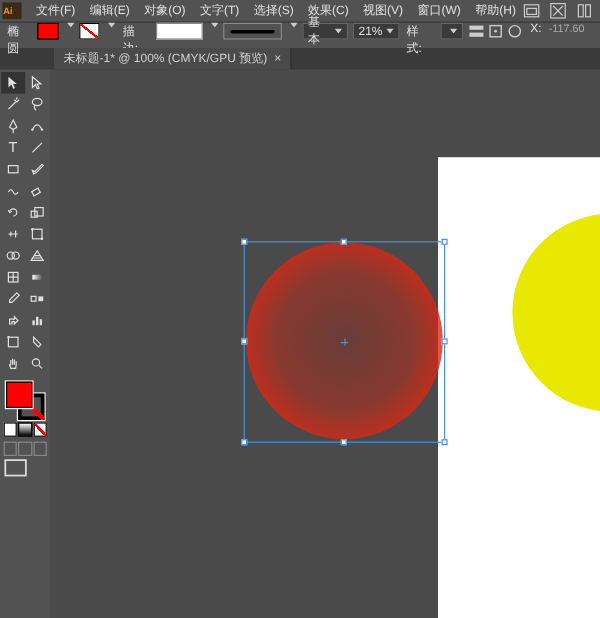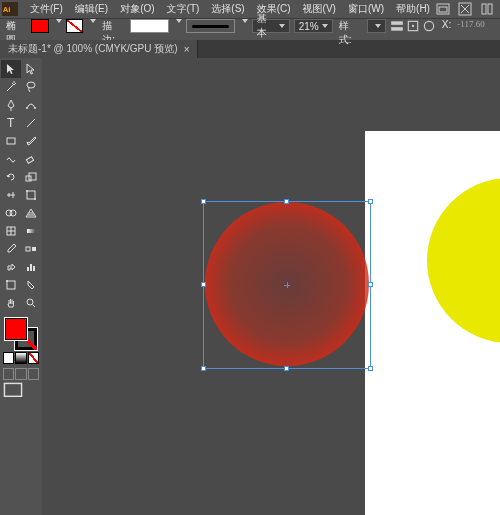--- a/index.html
+++ b/index.html
@@ -18,24 +18,24 @@
   .fill-swatch { width: 18px; height: 14px; background: #ff0000; border: 1px solid #000; cursor: pointer; }
   .stroke-swatch { width: 18px; height: 14px; background: #fff; border: 1px solid #000; position: relative; cursor: pointer; }
   .stroke-swatch::after { content: ""; position: absolute; inset: 0; background: linear-gradient(to top right, transparent 45%, #ff0000 45%, #ff0000 55%, transparent 55%); }
   .stroke-weight { width: 40px; height: 14px; background: #fff; border: 1px solid #888; }
   .brush-preview { width: 50px; height: 14px; background: #525252; border: 1px solid #888; display:flex; align-items:center; justify-content:center; }
   .brush-preview-line { width: 80%; height: 3px; background: #000; border-radius: 2px;}
   .dropdown { background: #3a3a3a; padding: 0 4px; height: 14px; display: flex; align-items: center; border: 1px solid #666; }
   .dropdown-arrow { width: 0; height: 0; border-left: 3px solid transparent; border-right: 3px solid transparent; border-top: 4px solid #ccc; margin-left: 3px; }
   .nav-icons { display: flex; gap: 2px; margin-left: auto; }
   .nav-icon { width: 14px; height: 14px; display: flex; align-items: center; justify-content: center; cursor: pointer; }
-  .coord-field { width: 40px; font-size: 9px; color: #aaa; font-family: Liberation Serif, serif; }
+  .coord-field { width: 40px; font-size: 9px; color: #aaa; }
 
   .tabbar { height: 18px; background: #3a3a3a; display: flex; align-items: center; }
-  .doc-tab { background: #4a4a4a; padding: 2px 8px; font-size: 10px; color: #d0d0d0; display: flex; align-items: center; gap: 6px; border-right: 1px solid #2a2a2a; }
+  .doc-tab { background: #4a4a4a; padding: 2px 8px; font-size: 10px; color: #d0d0d0; display: flex; align-items: center; gap: 6px; border-right: 1px solid #2a2a2a; margin-left: 45px; }
   .tab-close { font-size: 10px; cursor: pointer; }
   
   .workspace { position: absolute; top: 58px; left: 0; right: 0; bottom: 0; display: flex; }
   
   .toolbox { width: 42px; background: #525252; display: flex; flex-direction: column; padding: 2px 1px; flex-shrink: 0; }
   .tool-row { display: flex; }
   .tool { width: 20px; height: 18px; display: flex; align-items: center; justify-content: center; cursor: pointer; color: #e0e0e0; }
   .tool.active { background: #333; }
   .tool svg { width: 14px; height: 14px; }
   .fill-stroke-container { margin-top: 4px; padding: 2px; position: relative; height: 34px; }

